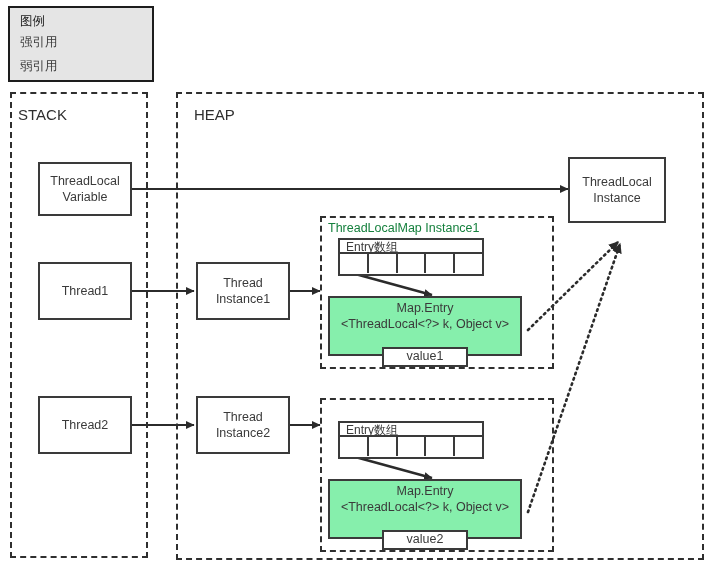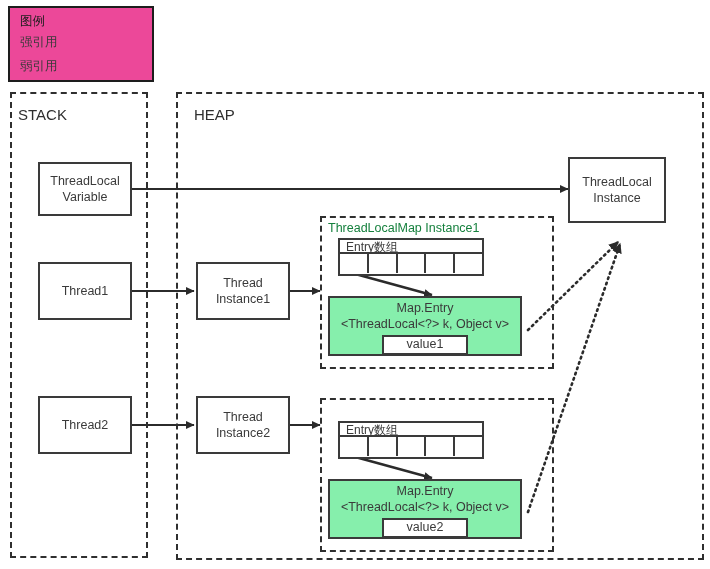--- a/index.html
+++ b/index.html
@@ -60,21 +60,21 @@
   }
   
   #legend-box {
     position: absolute;
     left: 8px;
     top: 6px;
     width: 146px;
     height: 76px;
     box-sizing: border-box;
     border: 2px solid #1d1d1d;
-    background: #ec4899;
+    background: #e5e5e5;
   }
   .legend-title {
     position: absolute;
     left: 10px;
     top: 5px;
     font-size: 12.5px;
     color: #1d1d1d;
   }
   .legend-row {
     position: absolute;
@@ -124,21 +124,21 @@
     align-items: center;
     justify-content: flex-start;
     padding-top: 3px;
     font-size: 12px;
     color: #3a3a3a;
     line-height: 1.25;
   }
   .mapentry-title { font-size: 12.5px; }
   .mapentry-sig { font-size: 12.5px; white-space: nowrap; }
   .value-box {
-    margin-top: 3px;
+    margin-top: 15px;
     box-sizing: border-box;
     border: 2px solid #3a3a3a;
     background: #ffffff;
     width: 86px;
     height: 22px;
     display: flex;
     align-items: center;
     justify-content: center;
     font-size: 12.5px;
   }

